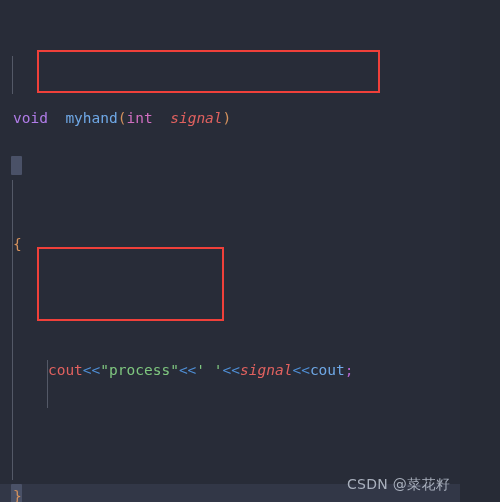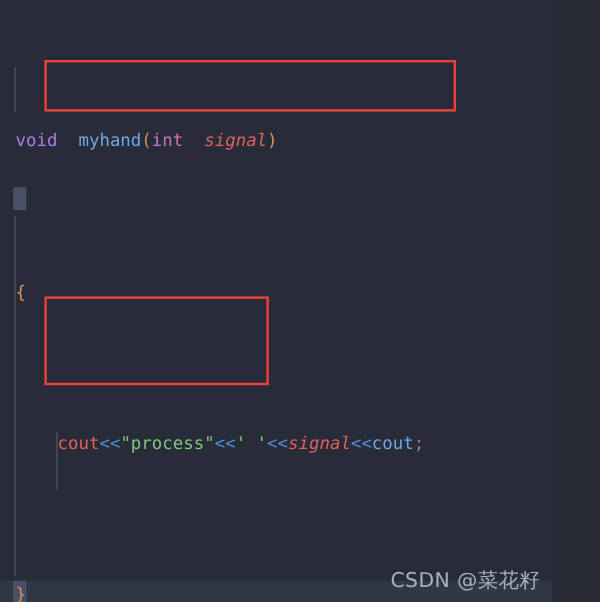--- a/index.html
+++ b/index.html
@@ -77,21 +77,21 @@
   .t-punc    { color: #b264c9; }
   .t-plain   { color: #c8ccd6; }
 
   
   #watermark {
     position: absolute;
     right: 10px;
     bottom: 5px;
     color: #a9b0bd;
     font-family: "DejaVu Sans", "Liberation Sans", sans-serif;
-    font-size: 17px;
+    font-size: 14px;
     letter-spacing: .3px;
     user-select: none;
   }
 </style>
 </head>
 <body>
 
 <div id="editor">
 
   <div class="cur-line" style="top:484px;"></div>

